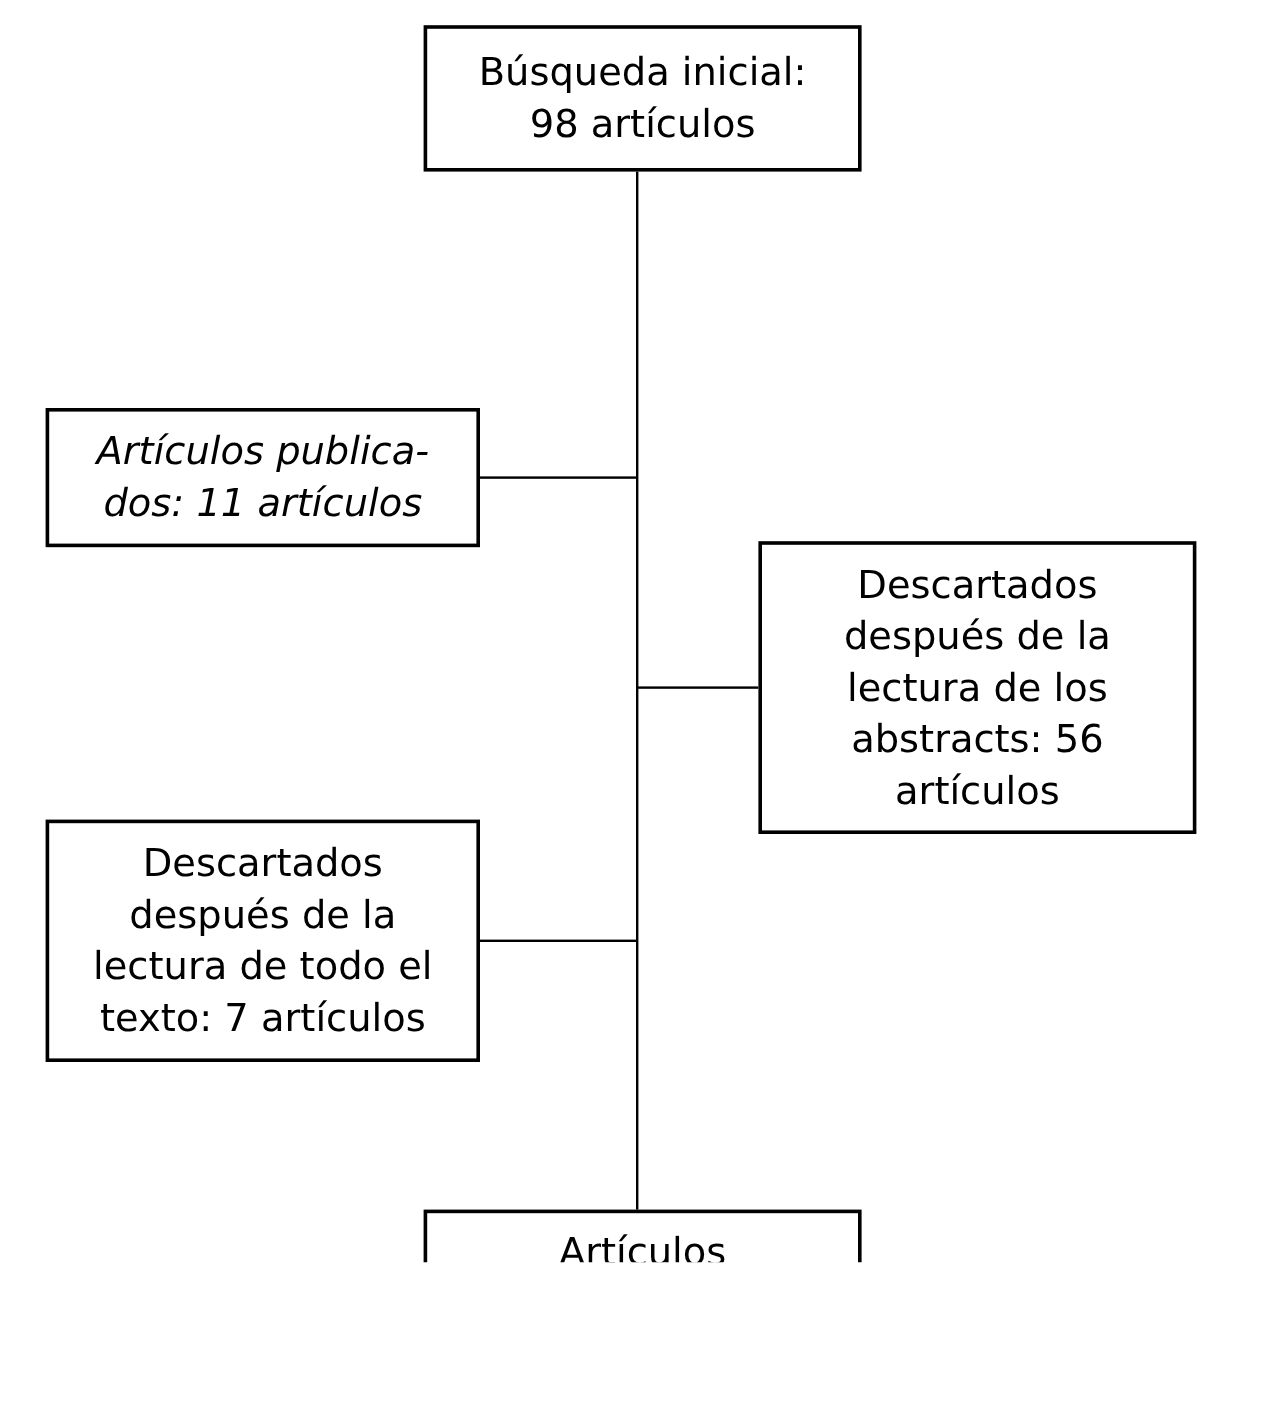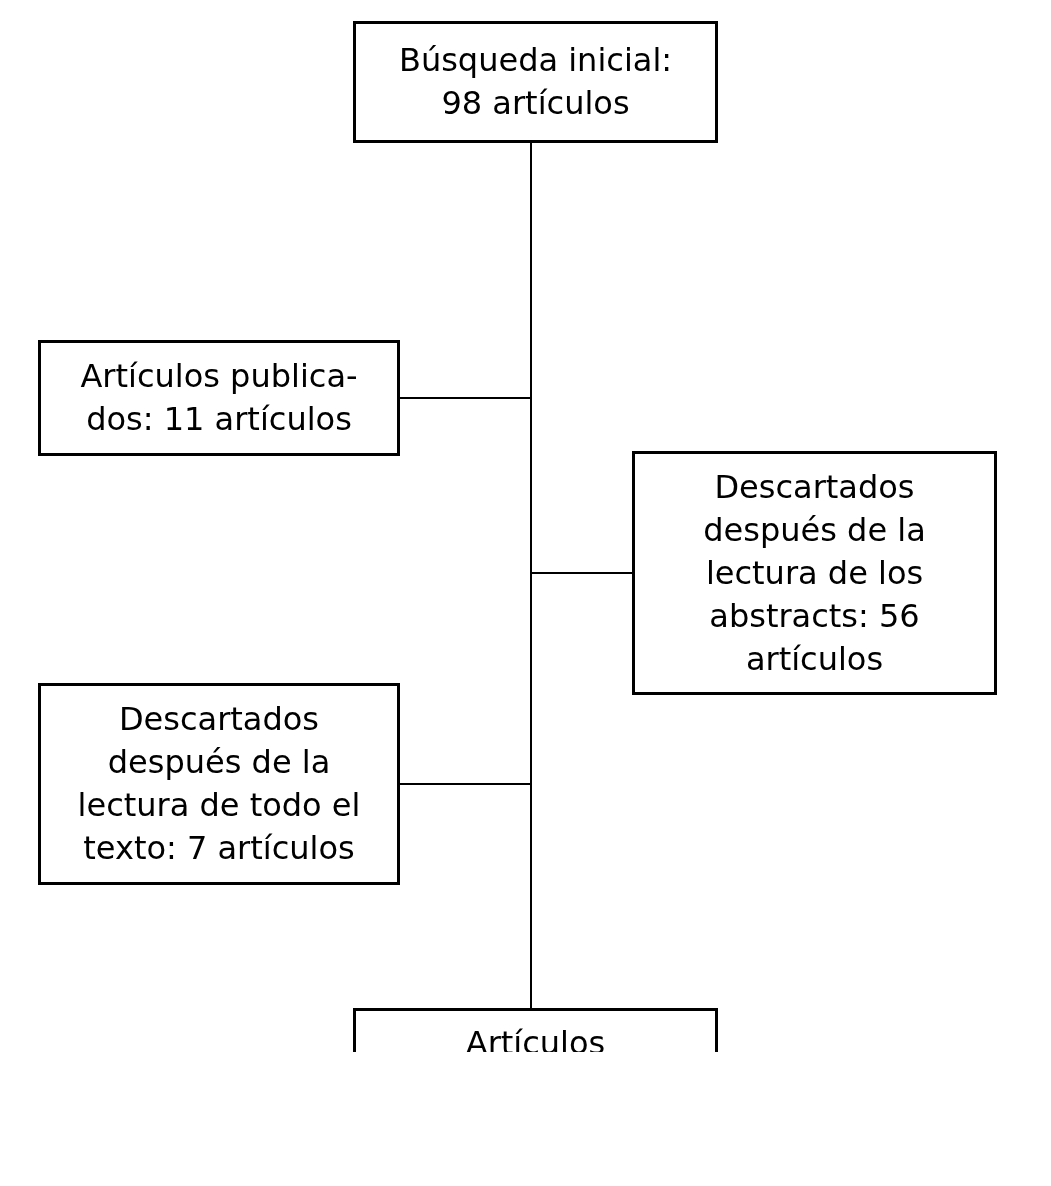--- a/index.html
+++ b/index.html
@@ -43,21 +43,21 @@
 
   <div class="connector" style="left:400px; top:397px; width:131px; height:2px;"></div>
 
   <div class="connector" style="left:530px; top:572px; width:103px; height:2px;"></div>
 
   <div class="connector" style="left:400px; top:783px; width:131px; height:2px;"></div>
 
   <div class="node" style="left:353px; top:21px; width:365px; height:122px;">Búsqueda inicial:
 98 artículos</div>
 
-  <div class="node" style="left:38px; top:340px; width:362px; height:116px;">Artículos publica-
+  <div class="node" style="left:38px; top:340px; width:362px; height:116px;font-style:italic;">Artículos publica-
 dos: 11 artículos</div>
 
   <div class="node" style="left:632px; top:451px; width:365px; height:244px;">Descartados
 después de la
 lectura de los
 abstracts: 56
 artículos</div>
 
   <div class="node" style="left:38px; top:683px; width:362px; height:202px;">Descartados
 después de la

